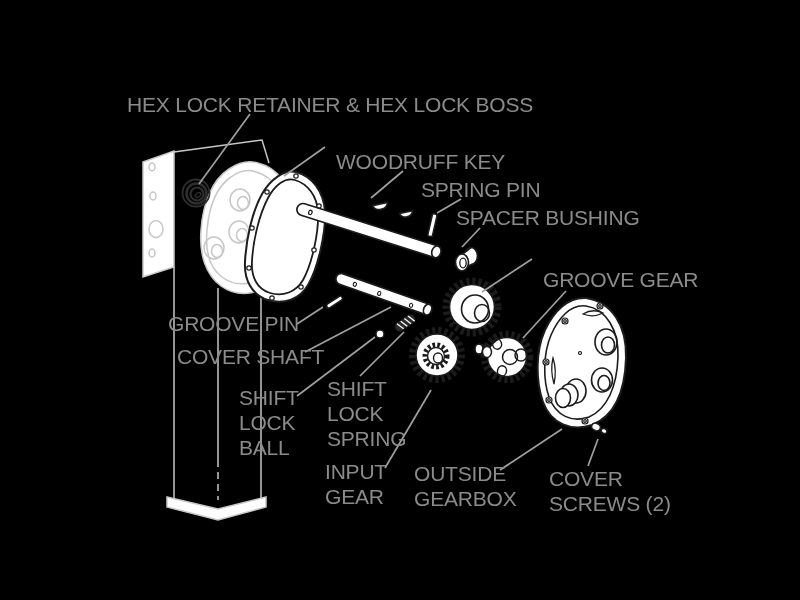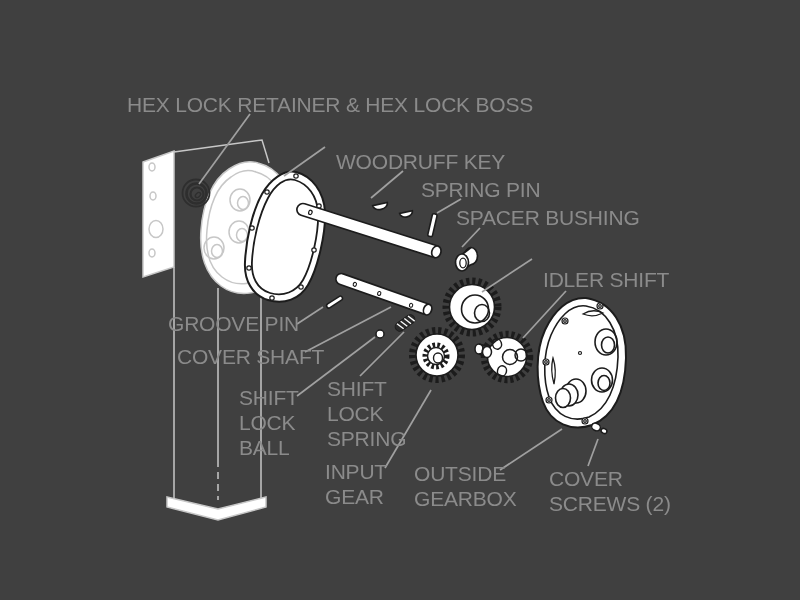--- a/index.html
+++ b/index.html
@@ -1,16 +1,16 @@
 <!DOCTYPE html>
 <html><head>
 <meta charset="utf-8">
 <style>
   html,body{margin:0;padding:0;background:#ffffff;}
-  .stage{position:relative;width:800px;height:600px;background:#404040;overflow:hidden;
+  .stage{position:relative;width:800px;height:600px;background:#000000;overflow:hidden;
          font-family:"Liberation Sans",sans-serif;}
   .stage svg{position:absolute;left:0;top:0;}
   .label{position:absolute;font-size:21px;line-height:25px;color:#8b8b8b;
          letter-spacing:-0.2px;white-space:pre-line;user-select:none;}
 </style>
 </head>
 <body>
 
 <div class="stage">
 
@@ -202,21 +202,21 @@
     <line x1="385" y1="468" x2="431" y2="390"></line>
     <line x1="500" y1="470" x2="562" y2="429"></line>
     <line x1="588" y1="466" x2="598" y2="439"></line>
   </g>
 </svg>
 
   <div class="label" style="left:127px;top:92px">HEX LOCK RETAINER &amp; HEX LOCK BOSS</div>
   <div class="label" style="left:336px;top:149px">WOODRUFF KEY</div>
   <div class="label" style="left:421px;top:177px">SPRING PIN</div>
   <div class="label" style="left:456px;top:205px">SPACER BUSHING</div>
-  <div class="label" style="left:543px;top:267px">IDLER SHIFT</div>
+  <div class="label" style="left:543px;top:267px">GROOVE GEAR</div>
   <div class="label" style="left:168px;top:311px">GROOVE PIN</div>
   <div class="label" style="left:177px;top:344px">COVER SHAFT</div>
   <div class="label" style="left:239px;top:385px">SHIFT
 LOCK
 BALL</div>
   <div class="label" style="left:327px;top:376px">SHIFT
 LOCK
 SPRING</div>
   <div class="label" style="left:325px;top:459px">INPUT
 GEAR</div>

